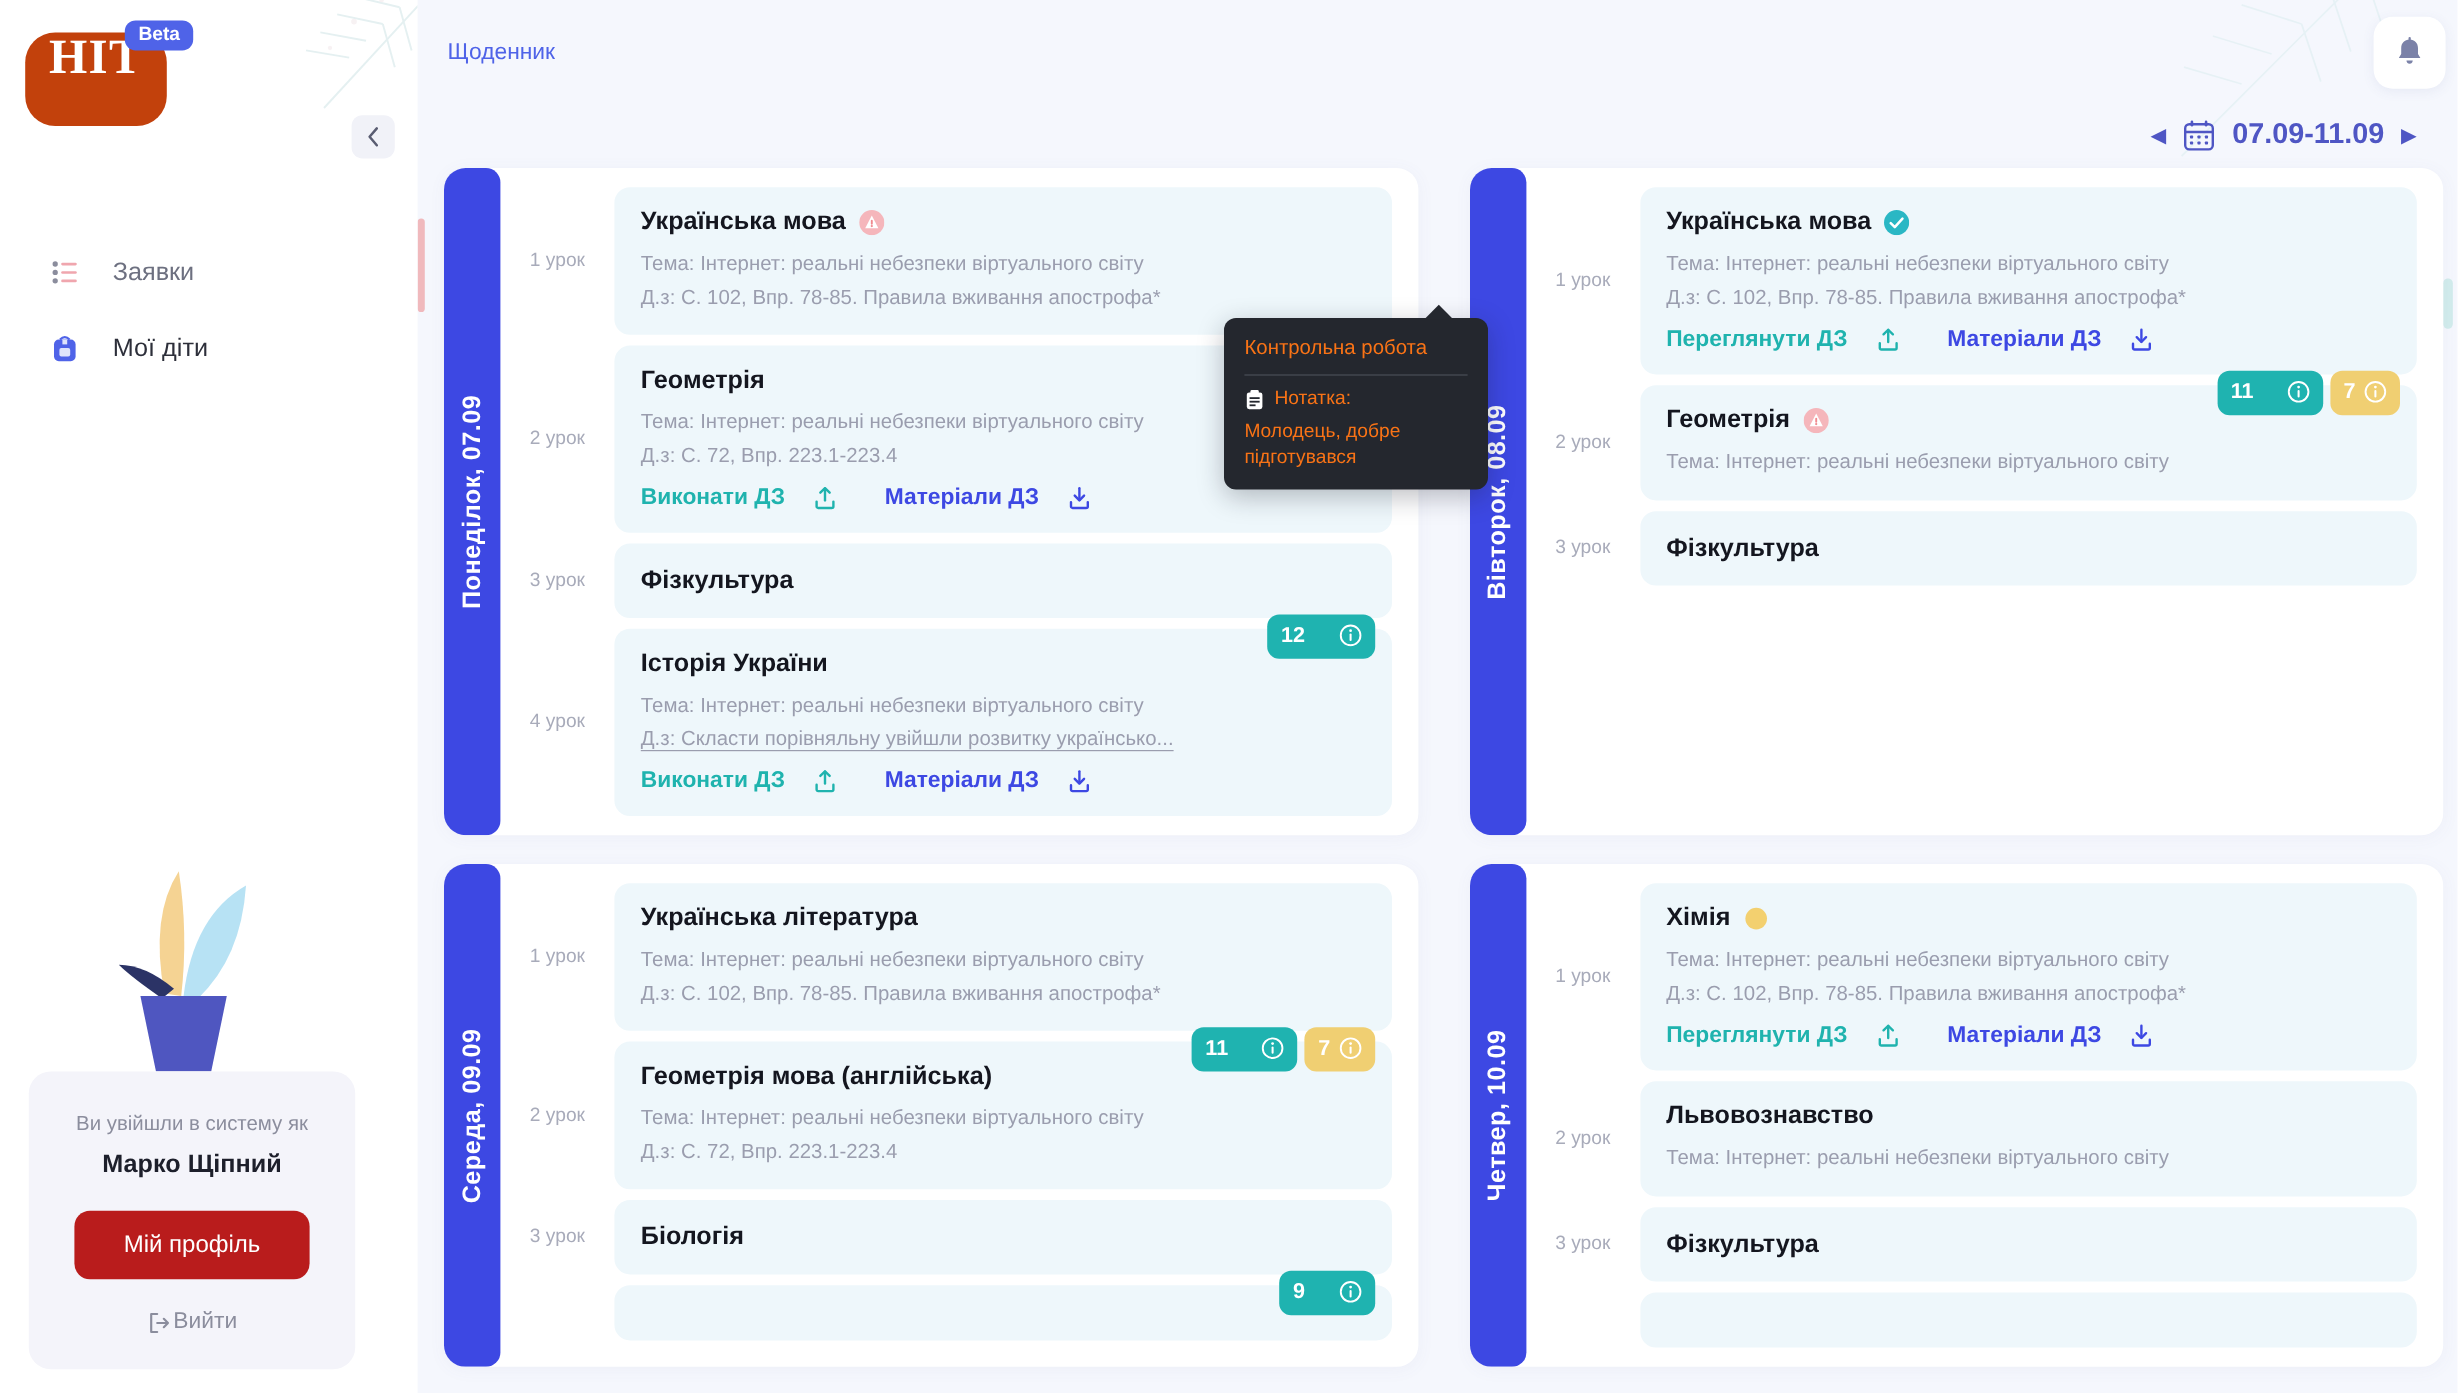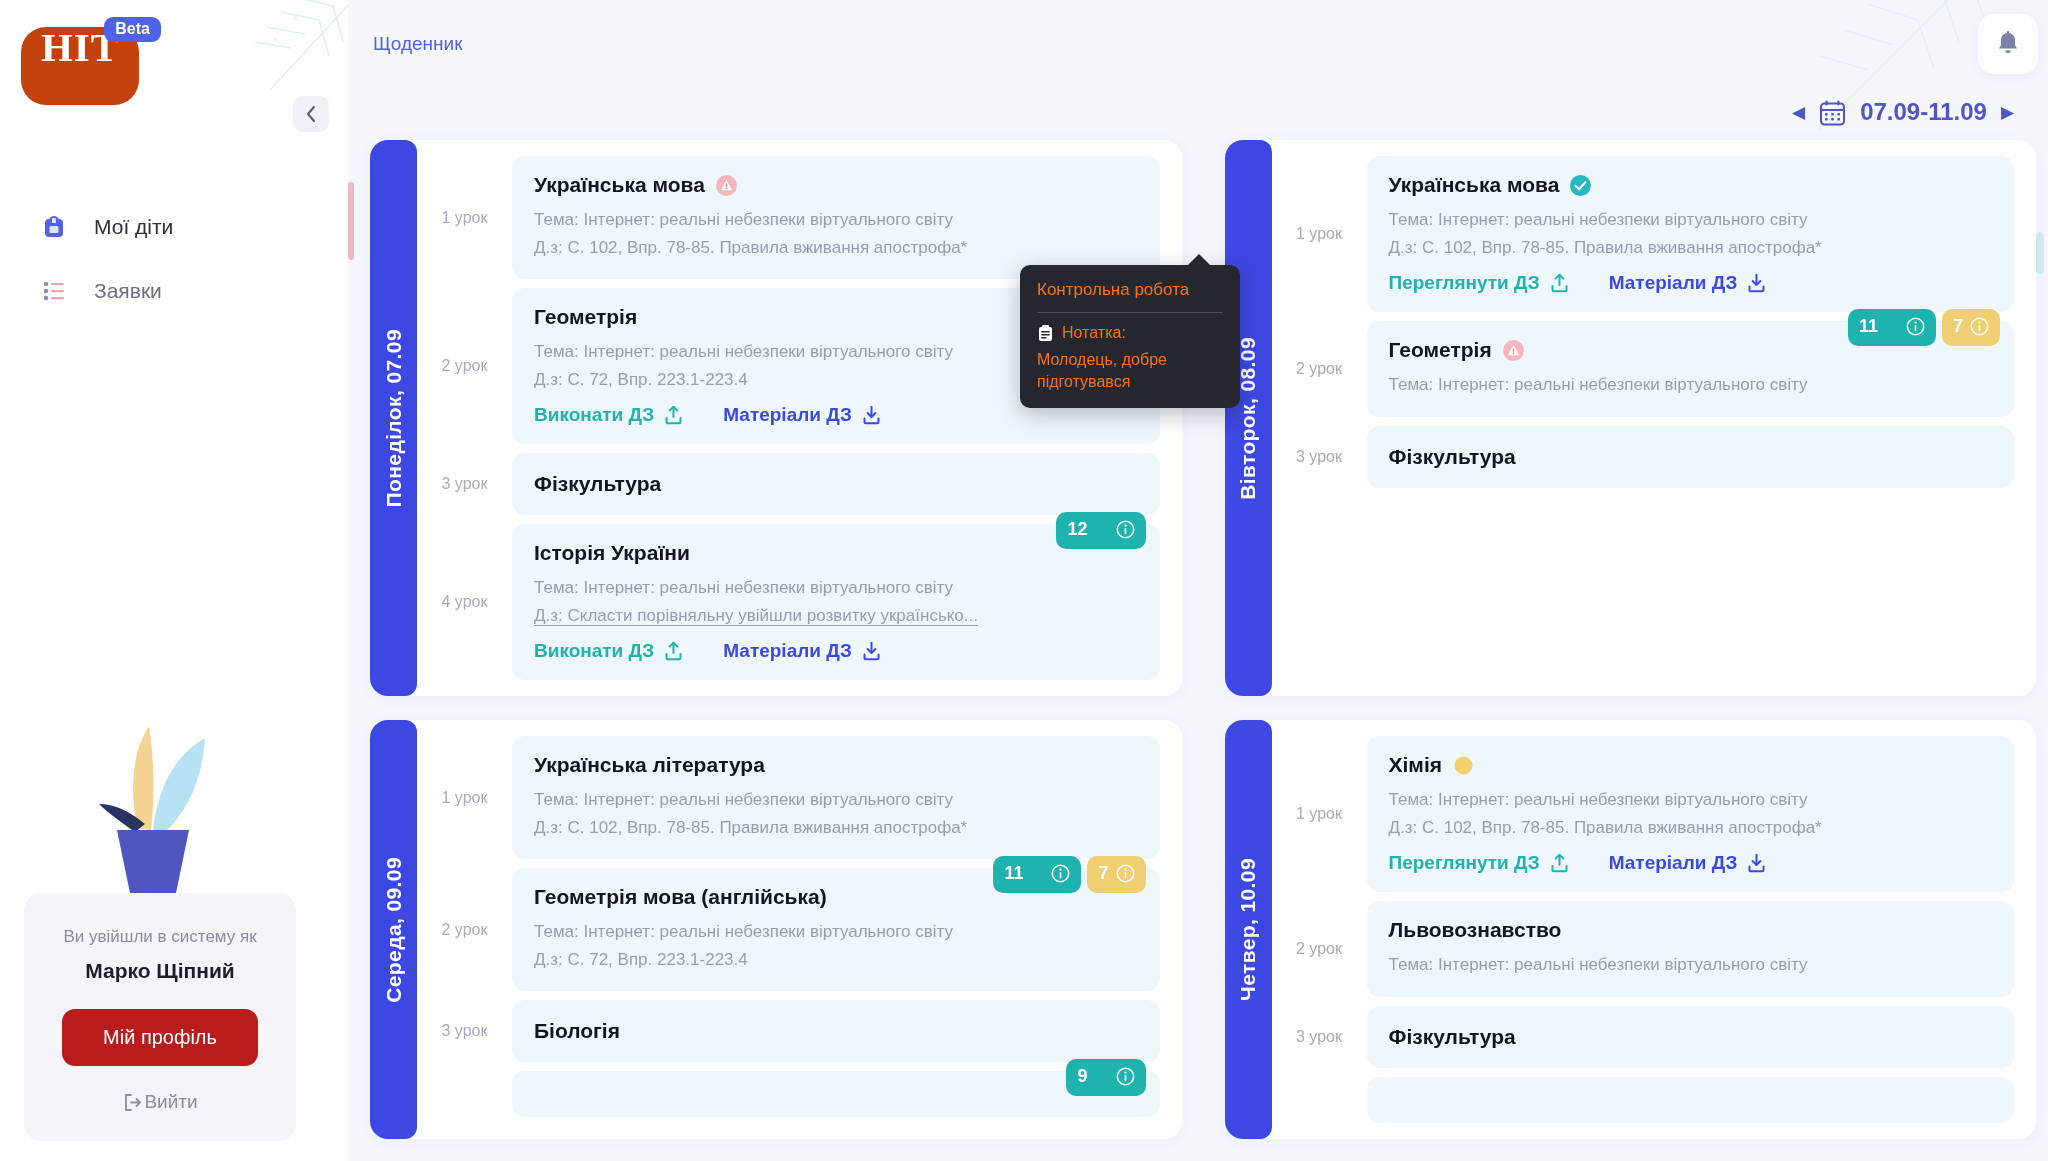--- a/index.html
+++ b/index.html
@@ -135,21 +135,21 @@
   .lesson-card.compact { padding: 19px 22px; }
   .lesson-title {
     display: flex; align-items: center; gap: 11px;
     font-size: 21px; font-weight: 700; color: #14161f; margin-bottom: 9px;
   }
   .lesson-card.compact .lesson-title { margin-bottom: 0; }
   .lesson-meta { font-size: 17px; color: #9a9dae; line-height: 1.62; }
   .lesson-meta.link-underline { text-decoration: underline; text-underline-offset: 4px; cursor: pointer; }
   .lesson-actions { display: flex; gap: 40px; margin-top: 11px; }
   .act {
-    display: flex; align-items: center; gap: 10px;
+    display: flex; align-items: center; gap: 24px;
     font-size: 19px; font-weight: 700; cursor: pointer;
   }
   .act.teal { color: #1fb3ae; }
   .act.blue { color: #3d48e3; }
 
   .badges { position: absolute; top: -12px; right: 14px; display: flex; gap: 6px; }
   .badge {
     display: flex; align-items: center; gap: 7px;
     padding: 7px 11px 9px; border-radius: 10px;
     font-size: 18px; font-weight: 700; color: #fff; cursor: pointer;
@@ -213,43 +213,43 @@
       <span class="beta-badge">Beta</span>
     </div>
 
     <button class="collapse-btn">
       <svg width="12" height="18" viewBox="0 0 12 18">
         <path d="M9 2 L3 9 L9 16" stroke="#5a5d72" stroke-width="2.1" fill="none" stroke-linecap="round" stroke-linejoin="round"></path>
       </svg>
     </button>
 
     <nav class="nav">
-      <div class="nav-item active">
-        <span class="nav-icon">
-          <svg width="22" height="24" viewBox="0 0 22 24">
-            <path d="M7 4 Q11 0 15 4" stroke="#4f63e8" stroke-width="1.8" fill="none"></path>
-            <rect x="2" y="4" width="18" height="18" rx="4" fill="#4f63e8"></rect>
-            <rect x="6.5" y="11" width="9" height="7" rx="1.6" fill="#dfe4fb"></rect>
-            <rect x="9" y="4" width="4" height="4" fill="#dfe4fb"></rect>
-          </svg>
-        </span>
-        <span class="nav-label">Мої діти</span>
-      </div>
       <div class="nav-item">
         <span class="nav-icon">
           <svg width="22" height="20" viewBox="0 0 22 20">
             <circle cx="3" cy="3" r="2.2" fill="#8b8d9d"></circle>
               <rect x="8" y="2" width="13" height="2.2" rx="1.1" fill="#f0a6ae"></rect>
             <circle cx="3" cy="10" r="2.2" fill="#8b8d9d"></circle>
               <rect x="8" y="9" width="13" height="2.2" rx="1.1" fill="#f0a6ae"></rect>
             <circle cx="3" cy="17" r="2.2" fill="#8b8d9d"></circle>
               <rect x="8" y="16" width="13" height="2.2" rx="1.1" fill="#f0a6ae"></rect>
           </svg>
         </span>
         <span class="nav-label">Заявки</span>
+      </div>
+      <div class="nav-item active">
+        <span class="nav-icon">
+          <svg width="22" height="24" viewBox="0 0 22 24">
+            <path d="M7 4 Q11 0 15 4" stroke="#4f63e8" stroke-width="1.8" fill="none"></path>
+            <rect x="2" y="4" width="18" height="18" rx="4" fill="#4f63e8"></rect>
+            <rect x="6.5" y="11" width="9" height="7" rx="1.6" fill="#dfe4fb"></rect>
+            <rect x="9" y="4" width="4" height="4" fill="#dfe4fb"></rect>
+          </svg>
+        </span>
+        <span class="nav-label">Мої діти</span>
       </div>
     </nav>
 
     <svg class="plant" viewBox="0 0 170 185">
       <path d="M72 120 Q60 55 84 18 Q92 70 86 122 Z" fill="#f5d393"></path>
       <path d="M88 122 Q96 55 140 30 Q136 90 100 124 Z" fill="#b7e2f4"></path>
       <path d="M70 124 Q44 106 34 96 Q56 96 80 116 Z" fill="#2b3366"></path>
       <path d="M52 122 L124 122 L111 185 L65 185 Z" fill="#4f56c0"></path>
     </svg>
 

